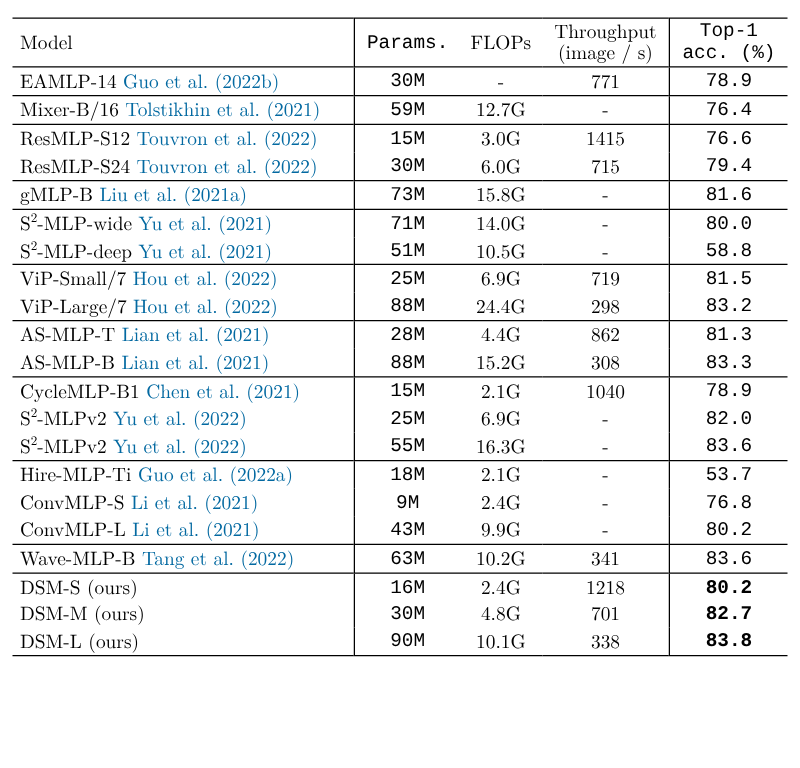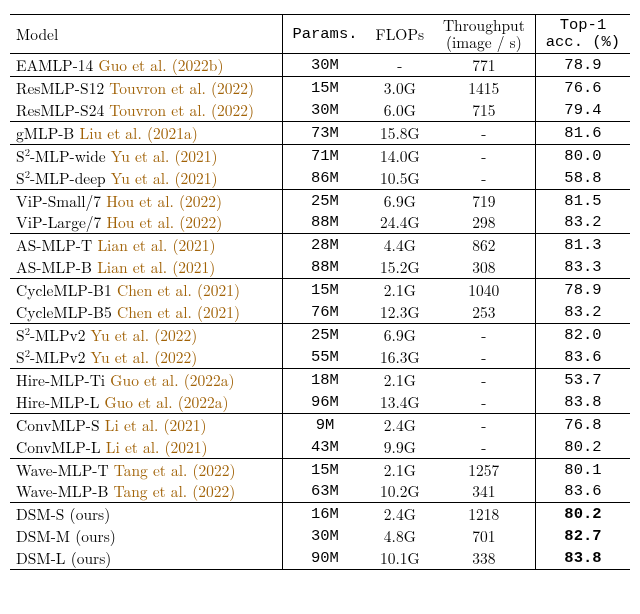--- a/index.html
+++ b/index.html
@@ -24,21 +24,21 @@
     white-space:nowrap;
     font-weight:normal;
   }
   .rule-top{border-top:1.4px solid #000;}
   .rule-bot{border-bottom:1.4px solid #000;}
   .rule-thin-bot{border-bottom:0.7px solid #000;}
   .vline{border-left:0.7px solid #000;font-family:Liberation Mono, monospace;}
   .c{text-align:center;}
   .l{text-align:left;}
   .hdr .two-line{line-height:1.1;display:inline-block;text-align:center;}
-  .cite{color:#a16207;text-align:right;}
+  .cite{color:#0369a1;text-align:right;}
   .sup{font-size:10.5px;vertical-align:super;line-height:0;}
   .bold{font-weight:bold;}
 </style>
 </head>
 <body>
 
 <div class="wrap">
 <table>
   <thead class="hdr">
     <tr class="rule-top rule-thin-bot">
@@ -60,20 +60,27 @@
     </tr>
   </thead>
   <tbody id="tbody">
         <tr class="rule-thin-bot">
           <td class="l">EAMLP-14 <span class="cite">Guo et al. (2022b)</span></td>
           <td class="c vline">30M</td>
           <td class="c">-</td>
           <td class="c">771</td>
           <td class="c vline">78.9</td>
         </tr>
+        <tr class="rule-thin-bot">
+          <td class="l">Mixer-B/16 <span class="cite">Tolstikhin et al. (2021)</span></td>
+          <td class="c vline">59M</td>
+          <td class="c">12.7G</td>
+          <td class="c">-</td>
+          <td class="c vline">76.4</td>
+        </tr>
         <tr>
           <td class="l">ResMLP-S12 <span class="cite">Touvron et al. (2022)</span></td>
           <td class="c vline">15M</td>
           <td class="c">3.0G</td>
           <td class="c">1415</td>
           <td class="c vline">76.6</td>
         </tr>
         <tr class="rule-thin-bot">
           <td class="l">ResMLP-S24 <span class="cite">Touvron et al. (2022)</span></td>
           <td class="c vline">30M</td>
@@ -90,21 +97,21 @@
         </tr>
         <tr>
           <td class="l">S<span class="sup">2</span>-MLP-wide <span class="cite">Yu et al. (2021)</span></td>
           <td class="c vline">71M</td>
           <td class="c">14.0G</td>
           <td class="c">-</td>
           <td class="c vline">80.0</td>
         </tr>
         <tr class="rule-thin-bot">
           <td class="l">S<span class="sup">2</span>-MLP-deep <span class="cite">Yu et al. (2021)</span></td>
-          <td class="c vline">86M</td>
+          <td class="c vline">51M</td>
           <td class="c">10.5G</td>
           <td class="c">-</td>
           <td class="c vline">58.8</td>
         </tr>
         <tr>
           <td class="l">ViP-Small/7 <span class="cite">Hou et al. (2022)</span></td>
           <td class="c vline">25M</td>
           <td class="c">6.9G</td>
           <td class="c">719</td>
           <td class="c vline">81.5</td>
@@ -130,27 +137,20 @@
           <td class="c">308</td>
           <td class="c vline">83.3</td>
         </tr>
         <tr>
           <td class="l">CycleMLP-B1 <span class="cite">Chen et al. (2021)</span></td>
           <td class="c vline">15M</td>
           <td class="c">2.1G</td>
           <td class="c">1040</td>
           <td class="c vline">78.9</td>
         </tr>
-        <tr class="rule-thin-bot">
-          <td class="l">CycleMLP-B5 <span class="cite">Chen et al. (2021)</span></td>
-          <td class="c vline">76M</td>
-          <td class="c">12.3G</td>
-          <td class="c">253</td>
-          <td class="c vline">83.2</td>
-        </tr>
         <tr>
           <td class="l">S<span class="sup">2</span>-MLPv2 <span class="cite">Yu et al. (2022)</span></td>
           <td class="c vline">25M</td>
           <td class="c">6.9G</td>
           <td class="c">-</td>
           <td class="c vline">82.0</td>
         </tr>
         <tr class="rule-thin-bot">
           <td class="l">S<span class="sup">2</span>-MLPv2 <span class="cite">Yu et al. (2022)</span></td>
           <td class="c vline">55M</td>
@@ -158,47 +158,33 @@
           <td class="c">-</td>
           <td class="c vline">83.6</td>
         </tr>
         <tr>
           <td class="l">Hire-MLP-Ti <span class="cite">Guo et al. (2022a)</span></td>
           <td class="c vline">18M</td>
           <td class="c">2.1G</td>
           <td class="c">-</td>
           <td class="c vline">53.7</td>
         </tr>
-        <tr class="rule-thin-bot">
-          <td class="l">Hire-MLP-L <span class="cite">Guo et al. (2022a)</span></td>
-          <td class="c vline">96M</td>
-          <td class="c">13.4G</td>
-          <td class="c">-</td>
-          <td class="c vline">83.8</td>
-        </tr>
         <tr>
           <td class="l">ConvMLP-S <span class="cite">Li et al. (2021)</span></td>
           <td class="c vline">9M</td>
           <td class="c">2.4G</td>
           <td class="c">-</td>
           <td class="c vline">76.8</td>
         </tr>
         <tr class="rule-thin-bot">
           <td class="l">ConvMLP-L <span class="cite">Li et al. (2021)</span></td>
           <td class="c vline">43M</td>
           <td class="c">9.9G</td>
           <td class="c">-</td>
           <td class="c vline">80.2</td>
-        </tr>
-        <tr>
-          <td class="l">Wave-MLP-T <span class="cite">Tang et al. (2022)</span></td>
-          <td class="c vline">15M</td>
-          <td class="c">2.1G</td>
-          <td class="c">1257</td>
-          <td class="c vline">80.1</td>
         </tr>
         <tr class="rule-thin-bot">
           <td class="l">Wave-MLP-B <span class="cite">Tang et al. (2022)</span></td>
           <td class="c vline">63M</td>
           <td class="c">10.2G</td>
           <td class="c">341</td>
           <td class="c vline">83.6</td>
         </tr>
         <tr>
           <td class="l">DSM-S (ours)</td>

